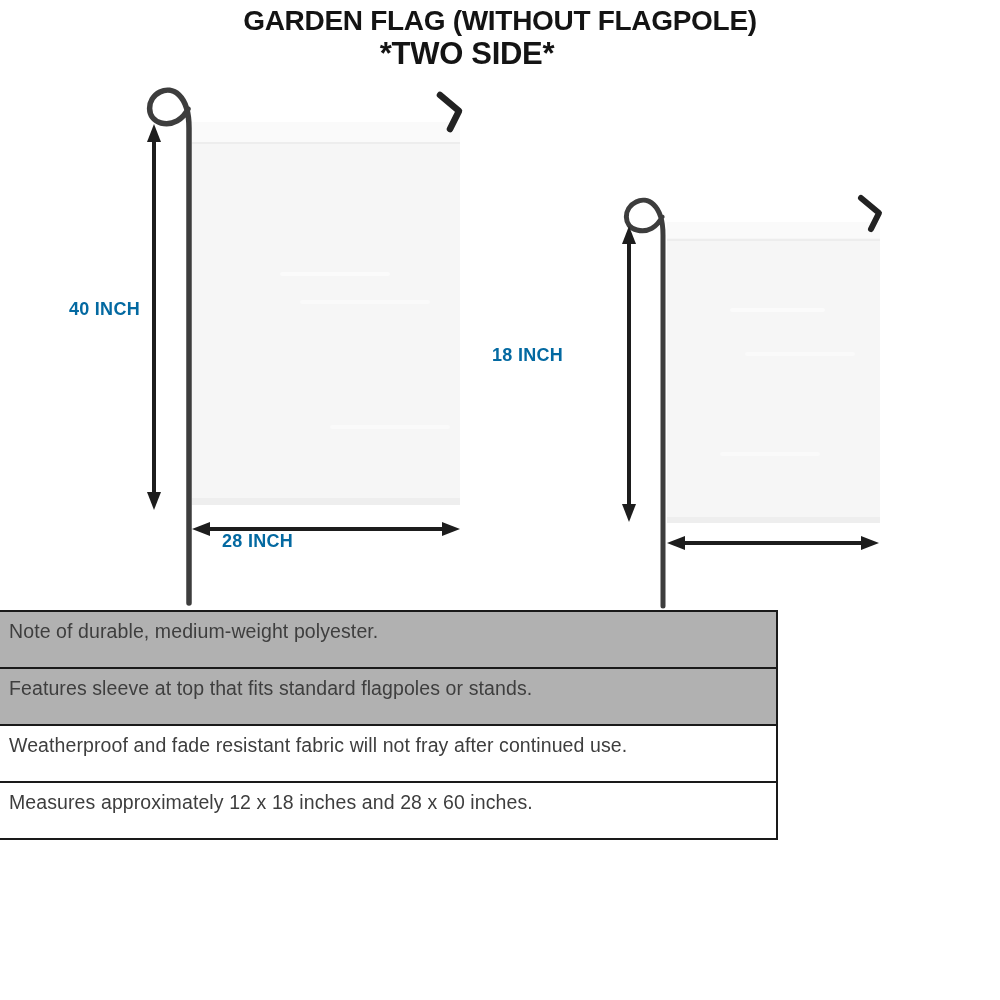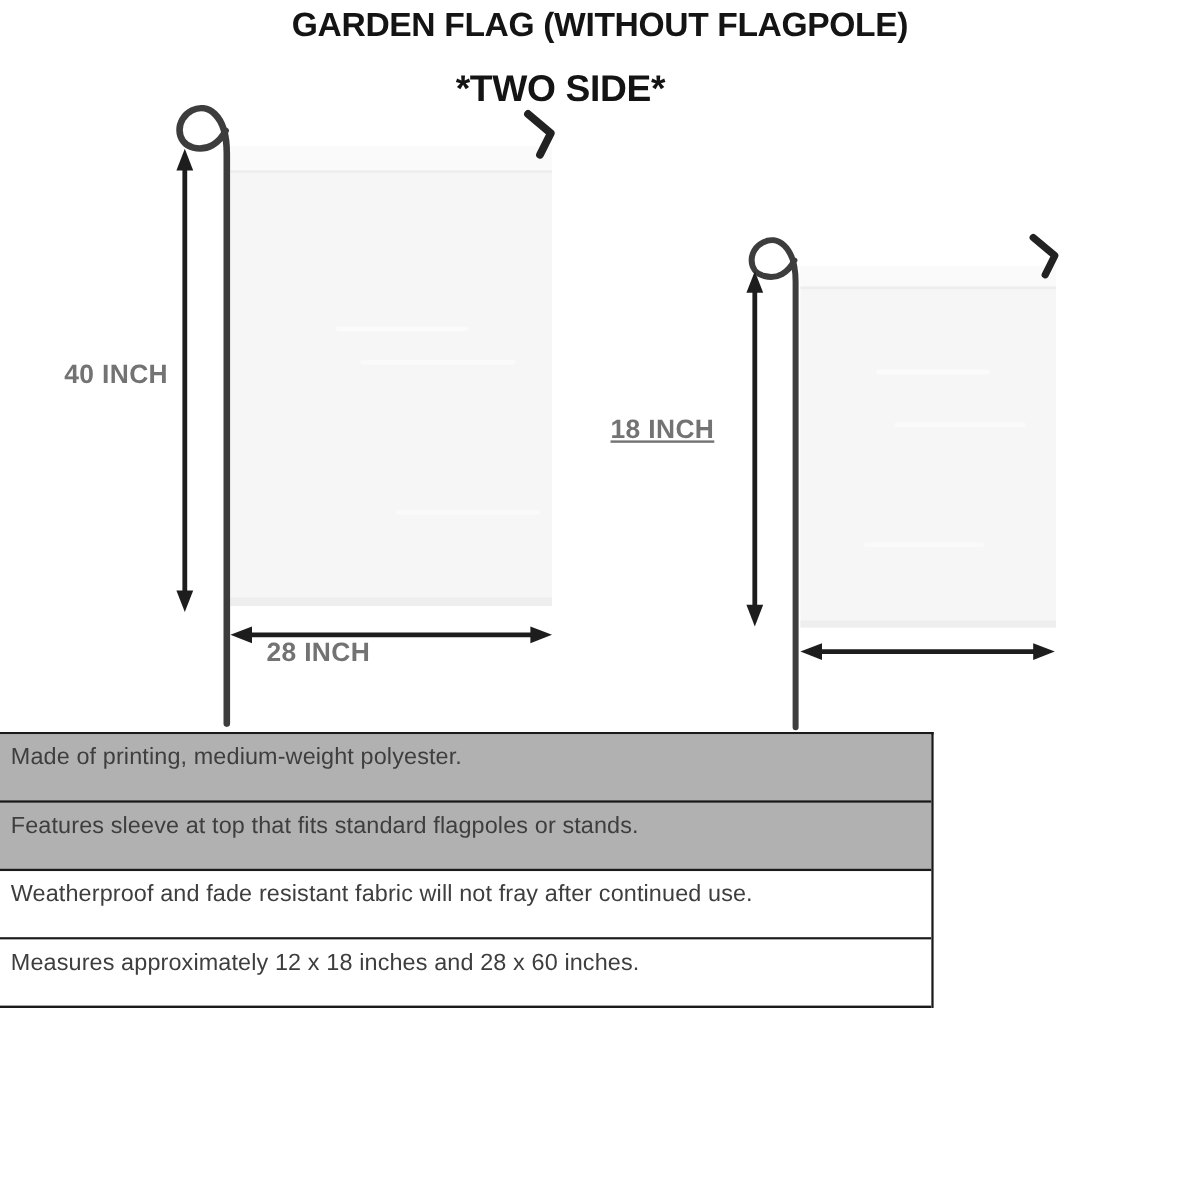--- a/index.html
+++ b/index.html
@@ -13,32 +13,32 @@
   
   .title-block{
     position:absolute;top:6px;left:0;width:1000px;
     text-align:center;color:#141414;
   }
   .title-line1{
     font-size:28px;font-weight:bold;letter-spacing:-0.3px;line-height:1.1;
   }
   .title-line2{
     font-size:31px;font-weight:bold;letter-spacing:-0.3px;line-height:1.1;
-    margin-top:20px;margin-right:66px;
+    margin-top:0;margin-right:66px;
   }
   
   .diagram-svg{position:absolute;top:0;left:0;}
   
   .dim-label{
-    position:absolute;font-size:22px;font-weight:bold;color:#737373;
+    position:absolute;font-size:18px;font-weight:bold;color:#0369a1;
     letter-spacing:0.3px;white-space:nowrap;
   }
   .dim-40{top:299px;left:20px;width:120px;text-align:right;}
   .dim-28{top:531px;left:222px;width:200px;text-align:left;}
-  .dim-18{top:345px;left:492px;width:120px;text-align:center;text-decoration:underline;}
+  .dim-18{top:345px;left:492px;width:120px;text-align:left;}
   .dim-12{top:552px;left:672px;width:200px;text-align:center;}
   
   .feature-table{
     position:absolute;top:610px;left:0;width:778px;
     border-top:2px solid #1a1a1a;
     border-right:2px solid #1a1a1a;
     box-sizing:border-box;
   }
   .feature-row{
     height:55px;
@@ -114,21 +114,21 @@
       <polygon points="879,543 861,536 861,550" fill="#1d1d1d"></polygon>
     </g>
   </svg>
 
   <div class="dim-label dim-40">40 INCH</div>
   <div class="dim-label dim-28">28 INCH</div>
   <div class="dim-label dim-18">18 INCH</div>
 
   <div class="feature-table">
     <div class="feature-row row-shaded">
-      <span class="row-text">Made of printing, medium-weight polyester.</span>
+      <span class="row-text">Note of durable, medium-weight polyester.</span>
     </div>
     <div class="feature-row row-shaded">
       <span class="row-text">Features sleeve at top that fits standard flagpoles or stands.</span>
     </div>
     <div class="feature-row row-plain">
       <span class="row-text">Weatherproof and fade resistant fabric will not fray after continued use.</span>
     </div>
     <div class="feature-row row-plain">
       <span class="row-text">Measures approximately 12 x 18 inches and 28 x 60 inches.</span>
     </div>

